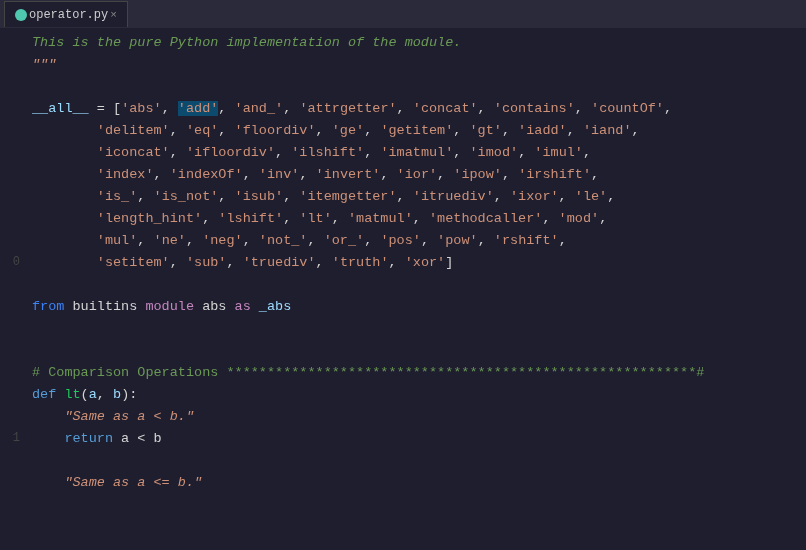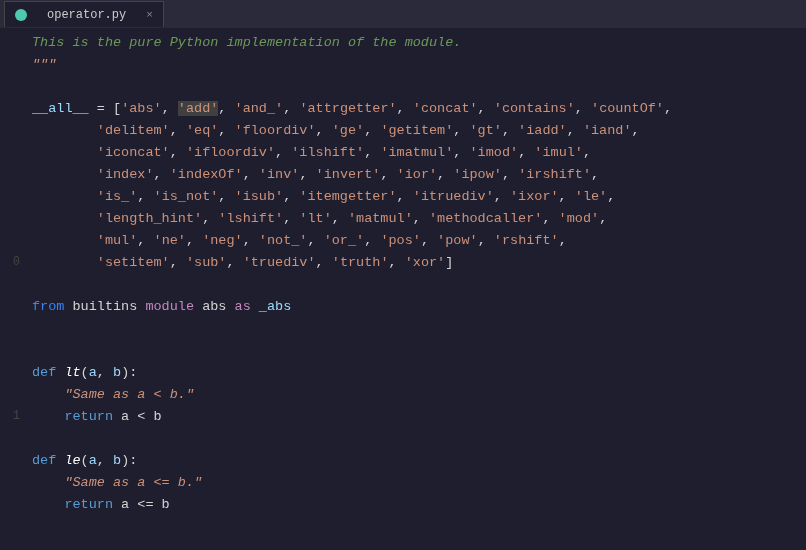--- a/index.html
+++ b/index.html
@@ -26,21 +26,21 @@
     }
 
     .tab {
       display: flex;
       align-items: center;
       background-color: #1e1e2e;
       color: #ccc;
       padding: 4px 10px;
       font-size: 12px;
       height: 26px;
-      gap: 20px;
+      gap: 2px;
       border-top: 1px solid #444;
       border-left: 1px solid #444;
       border-right: 1px solid #444;
     }
 
     .tab .tab-icon {
       width: 12px;
       height: 12px;
       background-color: #4ec9b0;
       border-radius: 50%;
@@ -84,26 +84,26 @@
       padding-left: 4px;
     }
 
     
     .c-italic { color: #6a9955; font-style: italic; text-align: center; }
     .c-docstring { color: #ce9178; font-style: italic; }
     .c-keyword { color: #569cd6; margin-top: 25px; }
     .c-string { color: #ce9178; }
     .c-comment { color: #6a9955; }
     .c-variable { color: #9cdcfe; text-align: right; }
-    .c-funcname { color: #ffffff; font-style: italic; }
+    .c-funcname { color: #22c55e; }
     .c-param { color: #9cdcfe; }
     .c-import { color: #c586c0; }
     .c-from { color: #3b82f6; }
     .c-normal { color: #d4d4d4; }
-    .c-highlight { background-color: #404040; }
+    .c-highlight { background-color: #0c4a6e; }
   </style>
 </head>
 <body>
 
 <div>
   <div class="tab-bar">
     <div class="tab">
       <span class="tab-icon"></span>
       <span>operator.py</span>
       <span class="close-btn">×</span>
@@ -120,20 +120,19 @@
     <div class="line"><span class="line-num"></span><span class="line-content"><span class="c-normal">        </span><span class="c-string">'iconcat'</span><span class="c-normal">, </span><span class="c-string">'ifloordiv'</span><span class="c-normal">, </span><span class="c-string">'ilshift'</span><span class="c-normal">, </span><span class="c-string">'imatmul'</span><span class="c-normal">, </span><span class="c-string">'imod'</span><span class="c-normal">, </span><span class="c-string">'imul'</span><span class="c-normal">,</span></span></div>
     <div class="line"><span class="line-num"></span><span class="line-content"><span class="c-normal">        </span><span class="c-string">'index'</span><span class="c-normal">, </span><span class="c-string">'indexOf'</span><span class="c-normal">, </span><span class="c-string">'inv'</span><span class="c-normal">, </span><span class="c-string">'invert'</span><span class="c-normal">, </span><span class="c-string">'ior'</span><span class="c-normal">, </span><span class="c-string">'ipow'</span><span class="c-normal">, </span><span class="c-string">'irshift'</span><span class="c-normal">,</span></span></div>
     <div class="line"><span class="line-num"></span><span class="line-content"><span class="c-normal">        </span><span class="c-string">'is_'</span><span class="c-normal">, </span><span class="c-string">'is_not'</span><span class="c-normal">, </span><span class="c-string">'isub'</span><span class="c-normal">, </span><span class="c-string">'itemgetter'</span><span class="c-normal">, </span><span class="c-string">'itruediv'</span><span class="c-normal">, </span><span class="c-string">'ixor'</span><span class="c-normal">, </span><span class="c-string">'le'</span><span class="c-normal">,</span></span></div>
     <div class="line"><span class="line-num"></span><span class="line-content"><span class="c-normal">        </span><span class="c-string">'length_hint'</span><span class="c-normal">, </span><span class="c-string">'lshift'</span><span class="c-normal">, </span><span class="c-string">'lt'</span><span class="c-normal">, </span><span class="c-string">'matmul'</span><span class="c-normal">, </span><span class="c-string">'methodcaller'</span><span class="c-normal">, </span><span class="c-string">'mod'</span><span class="c-normal">,</span></span></div>
     <div class="line"><span class="line-num"></span><span class="line-content"><span class="c-normal">        </span><span class="c-string">'mul'</span><span class="c-normal">, </span><span class="c-string">'ne'</span><span class="c-normal">, </span><span class="c-string">'neg'</span><span class="c-normal">, </span><span class="c-string">'not_'</span><span class="c-normal">, </span><span class="c-string">'or_'</span><span class="c-normal">, </span><span class="c-string">'pos'</span><span class="c-normal">, </span><span class="c-string">'pow'</span><span class="c-normal">, </span><span class="c-string">'rshift'</span><span class="c-normal">,</span></span></div>
     <div class="line"><span class="line-num">0</span><span class="line-content"><span class="c-normal">        </span><span class="c-string">'setitem'</span><span class="c-normal">, </span><span class="c-string">'sub'</span><span class="c-normal">, </span><span class="c-string">'truediv'</span><span class="c-normal">, </span><span class="c-string">'truth'</span><span class="c-normal">, </span><span class="c-string">'xor'</span><span class="c-normal">]</span></span></div>
     <div class="line"><span class="line-num"></span><span class="line-content"> </span></div>
     <div class="line"><span class="line-num"></span><span class="line-content"><span class="c-from">from</span><span class="c-normal"> builtins </span><span class="c-import">module</span><span class="c-normal"> abs </span><span class="c-import">as</span><span class="c-variable"> _abs</span></span></div>
     <div class="line"><span class="line-num"></span><span class="line-content"> </span></div>
     <div class="line"><span class="line-num"></span><span class="line-content"> </span></div>
+    <div class="line"><span class="line-num"></span><span class="line-content"><span class="c-comment"># Comparison Operations **********************************************************#</span></span></div>
     <div class="line"><span class="line-num"></span><span class="line-content"><span class="c-keyword">def </span><span class="c-funcname">lt</span><span class="c-normal">(</span><span class="c-param">a</span><span class="c-normal">, </span><span class="c-param">b</span><span class="c-normal">):</span></span></div>
     <div class="line"><span class="line-num"></span><span class="line-content"><span class="c-normal">    </span><span class="c-docstring">"Same as a &lt; b."</span></span></div>
     <div class="line"><span class="line-num">1</span><span class="line-content"><span class="c-normal">    </span><span class="c-keyword">return</span><span class="c-normal"> a &lt; b</span></span></div>
     <div class="line"><span class="line-num"></span><span class="line-content"> </span></div>
-    <div class="line"><span class="line-num"></span><span class="line-content"><span class="c-keyword">def </span><span class="c-funcname">le</span><span class="c-normal">(</span><span class="c-param">a</span><span class="c-normal">, </span><span class="c-param">b</span><span class="c-normal">):</span></span></div>
     <div class="line"><span class="line-num"></span><span class="line-content"><span class="c-normal">    </span><span class="c-docstring">"Same as a &lt;= b."</span></span></div>
-    <div class="line"><span class="line-num"></span><span class="line-content"><span class="c-normal">    </span><span class="c-keyword">return</span><span class="c-normal"> a &lt;= b</span></span></div>
   </div>
 
 </body></html>

